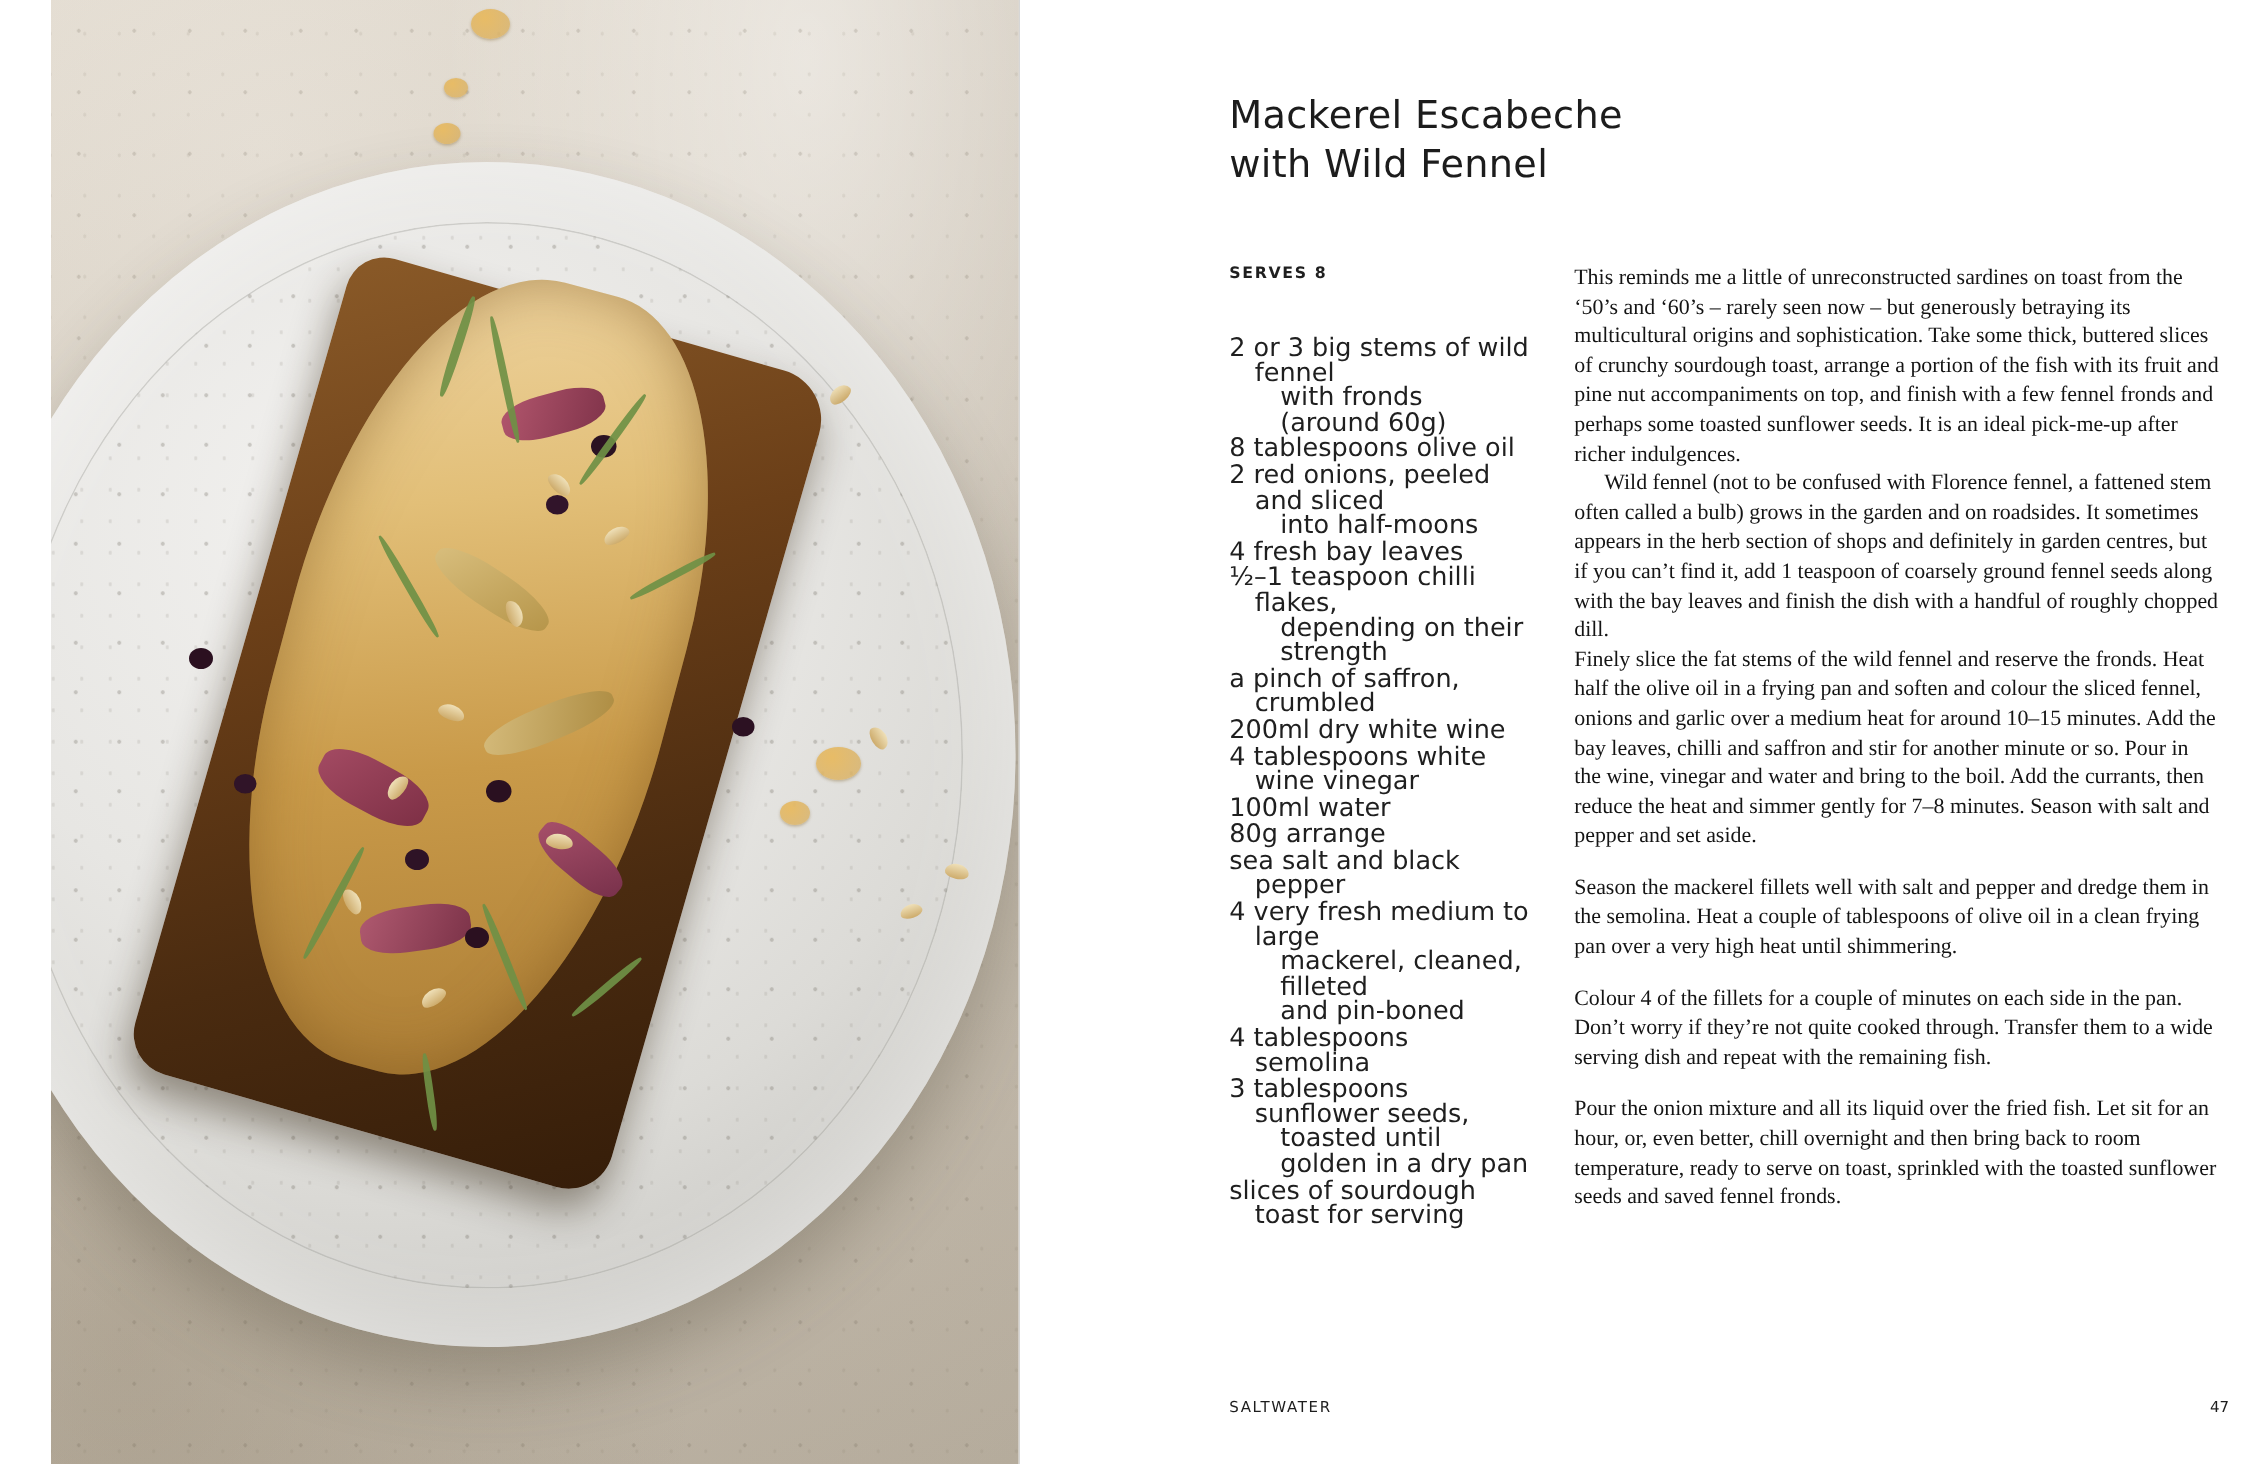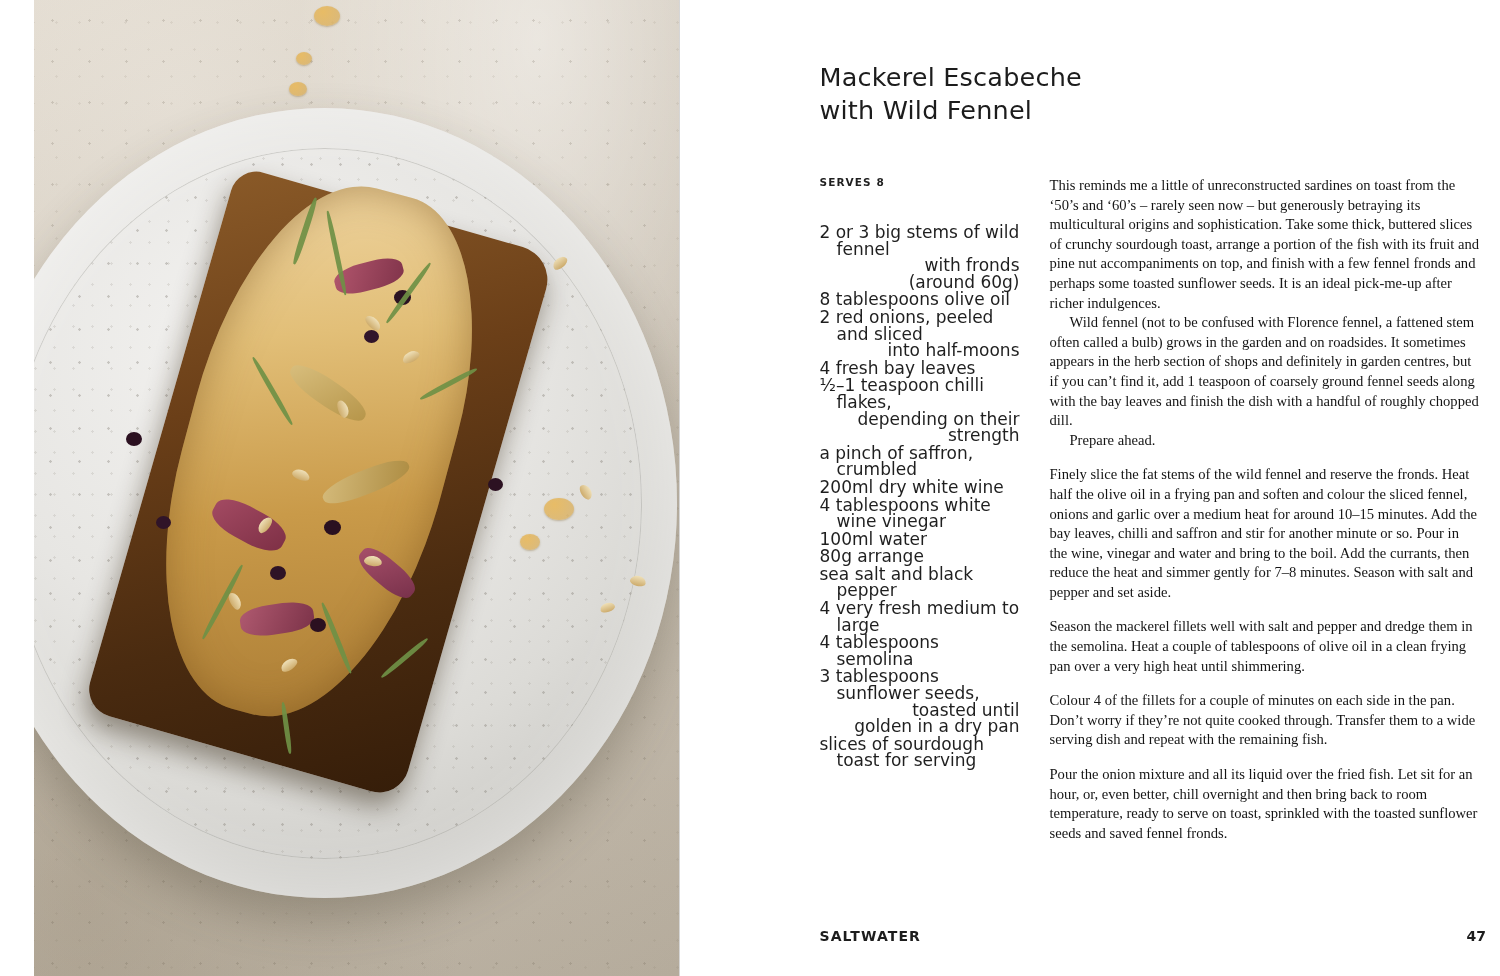--- a/index.html
+++ b/index.html
@@ -181,21 +181,20 @@
   }
   .ing-list li {
     margin: 0 0 1px 0;
     padding-left: 17px;
     text-indent: -17px;
   }
   .ing-list li span.cont {
     display: block;
     padding-left: 17px;
     text-indent: 0;
-    text-align: right;
   }
   .col-method {
     width: 430px;
     font-family: "Liberation Serif", serif;
     color: #141414;
     font-size: 14.6px;
     line-height: 19.6px;
   }
   .col-method p {
     margin: 0 0 15px 0;
@@ -211,24 +210,24 @@
   }
   .footer {
     position: absolute;
     left: 45px;
     right: 48px;
     bottom: 32px;
     display: flex;
     justify-content: space-between;
     align-items: flex-start;
     font-family: "DejaVu Sans", sans-serif;
-    font-size: 14px;
+    font-size: 10px;
     letter-spacing: 1.1px;
     color: #1d1d1d;
-    font-weight: 700;
+    font-weight: 400;
   }
   .page-num { letter-spacing: 0; }
 </style>
 </head>
 <body>
 
 <div class="spread">
 
   <div class="photo-page">
     <div class="photo-bg"></div>
@@ -332,38 +331,39 @@
             <span>100ml water</span>
           </li>
           <li>
             <span>80g arrange</span>
           </li>
           <li>
             <span>sea salt and black pepper</span>
           </li>
           <li>
             <span>4 very fresh medium to large</span>
+            <span class="cont" style="white-space:pre-line;">mackerel, cleaned, filleted
+and pin-boned</span>
           </li>
           <li>
             <span>4 tablespoons semolina</span>
           </li>
           <li>
             <span>3 tablespoons sunflower seeds,</span>
             <span class="cont">toasted until golden in a dry pan</span>
           </li>
           <li>
             <span>slices of sourdough toast for serving</span>
           </li>
         </ul>
       </div>
 
       <div class="col-method">
         <p class="tight">This reminds me a little of unreconstructed sardines on toast from the ‘50’s and ‘60’s – rarely seen now – but generously betraying its multicultural origins and sophistication. Take some thick, buttered slices of crunchy sourdough toast, arrange a portion of the fish with its fruit and pine nut accompaniments on top, and finish with a few fennel fronds and perhaps some toasted sunflower seeds. It is an ideal pick-me-up after richer indulgences.</p>
         <p class="indent">Wild fennel (not to be confused with Florence fennel, a fattened stem often called a bulb) grows in the garden and on roadsides. It sometimes appears in the herb section of shops and definitely in garden centres, but if you can’t find it, add 1 teaspoon of coarsely ground fennel seeds along with the bay leaves and finish the dish with a handful of roughly chopped dill.</p>
-        <p class="indent" style="margin-bottom:15px;">Prepare ahead.</p>
         <p>Finely slice the fat stems of the wild fennel and reserve the fronds. Heat half the olive oil in a frying pan and soften and colour the sliced fennel, onions and garlic over a medium heat for around 10–15 minutes. Add the bay leaves, chilli and saffron and stir for another minute or so. Pour in the wine, vinegar and water and bring to the boil. Add the currants, then reduce the heat and simmer gently for 7–8 minutes. Season with salt and pepper and set aside.</p>
         <p>Season the mackerel fillets well with salt and pepper and dredge them in the semolina. Heat a couple of tablespoons of olive oil in a clean frying pan over a very high heat until shimmering.</p>
         <p>Colour 4 of the fillets for a couple of minutes on each side in the pan. Don’t worry if they’re not quite cooked through. Transfer them to a wide serving dish and repeat with the remaining fish.</p>
         <p>Pour the onion mixture and all its liquid over the fried fish. Let sit for an hour, or, even better, chill overnight and then bring back to room temperature, ready to serve on toast, sprinkled with the toasted sunflower seeds and saved fennel fronds.</p>
       </div>
 
     </div>
 
     <div class="footer">
       <span>SALTWATER</span>

